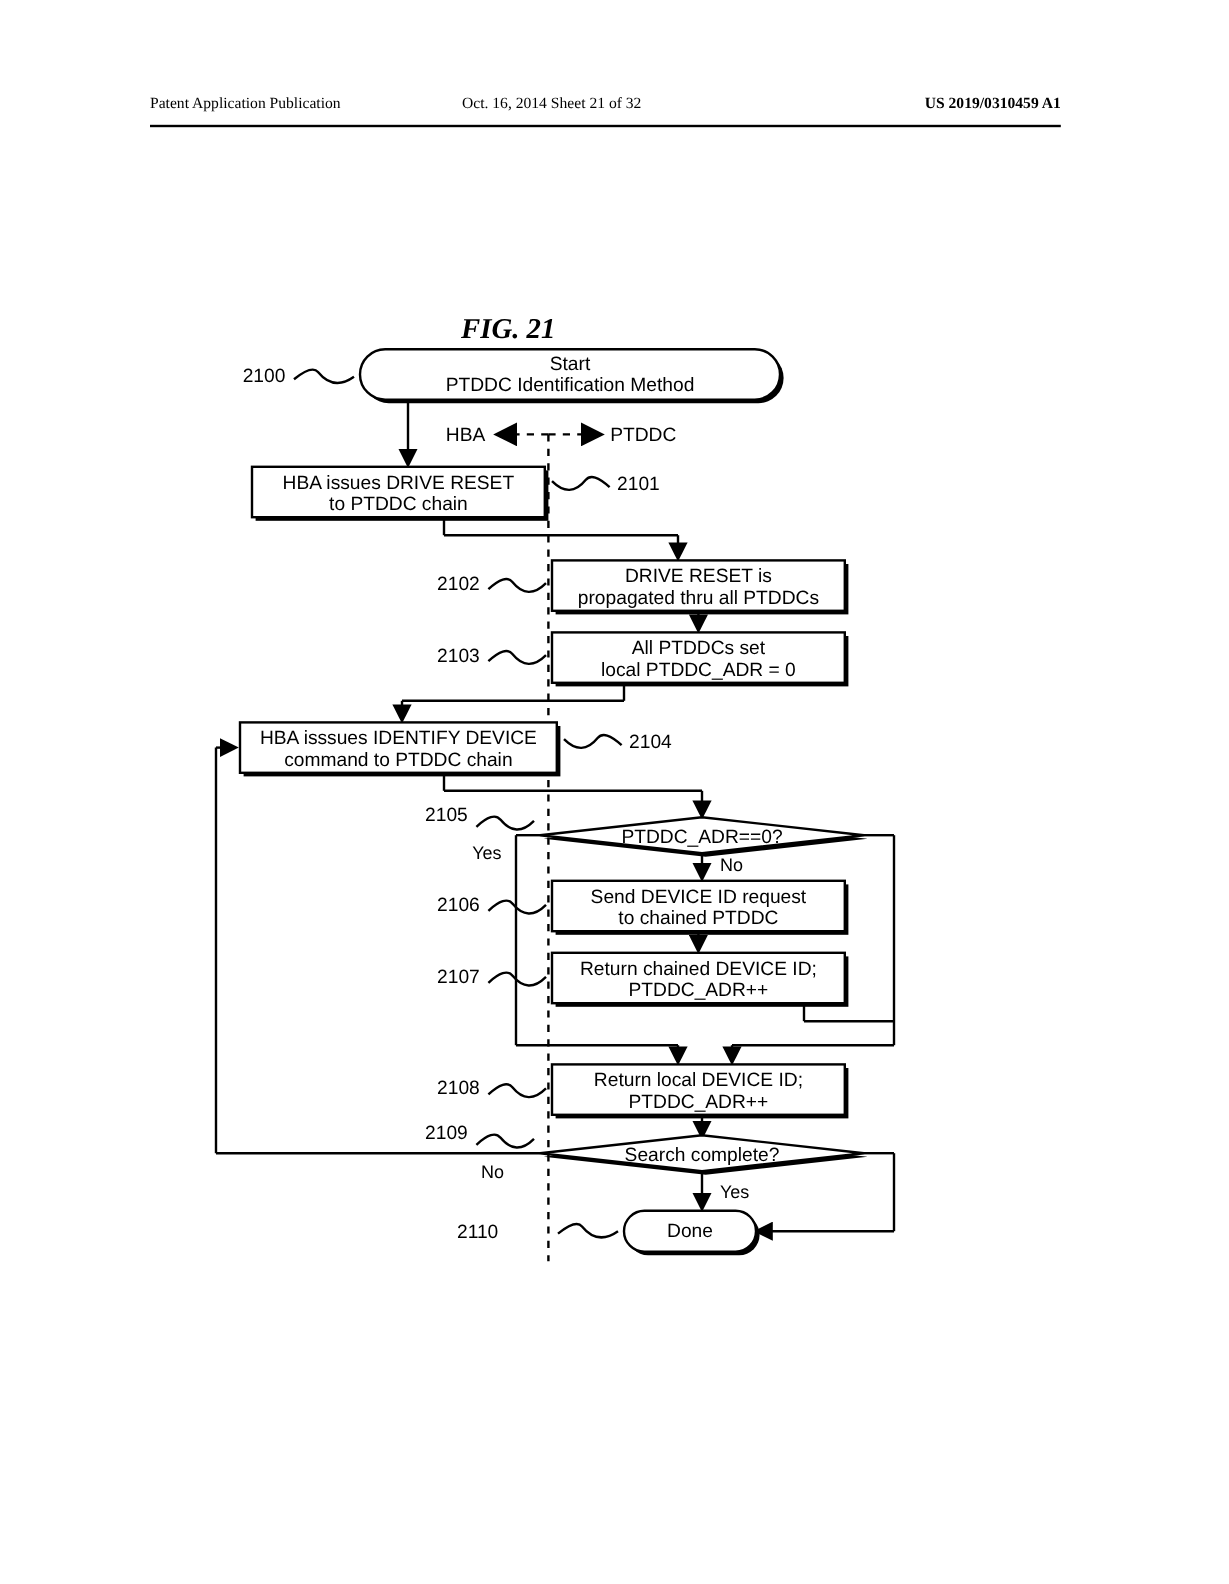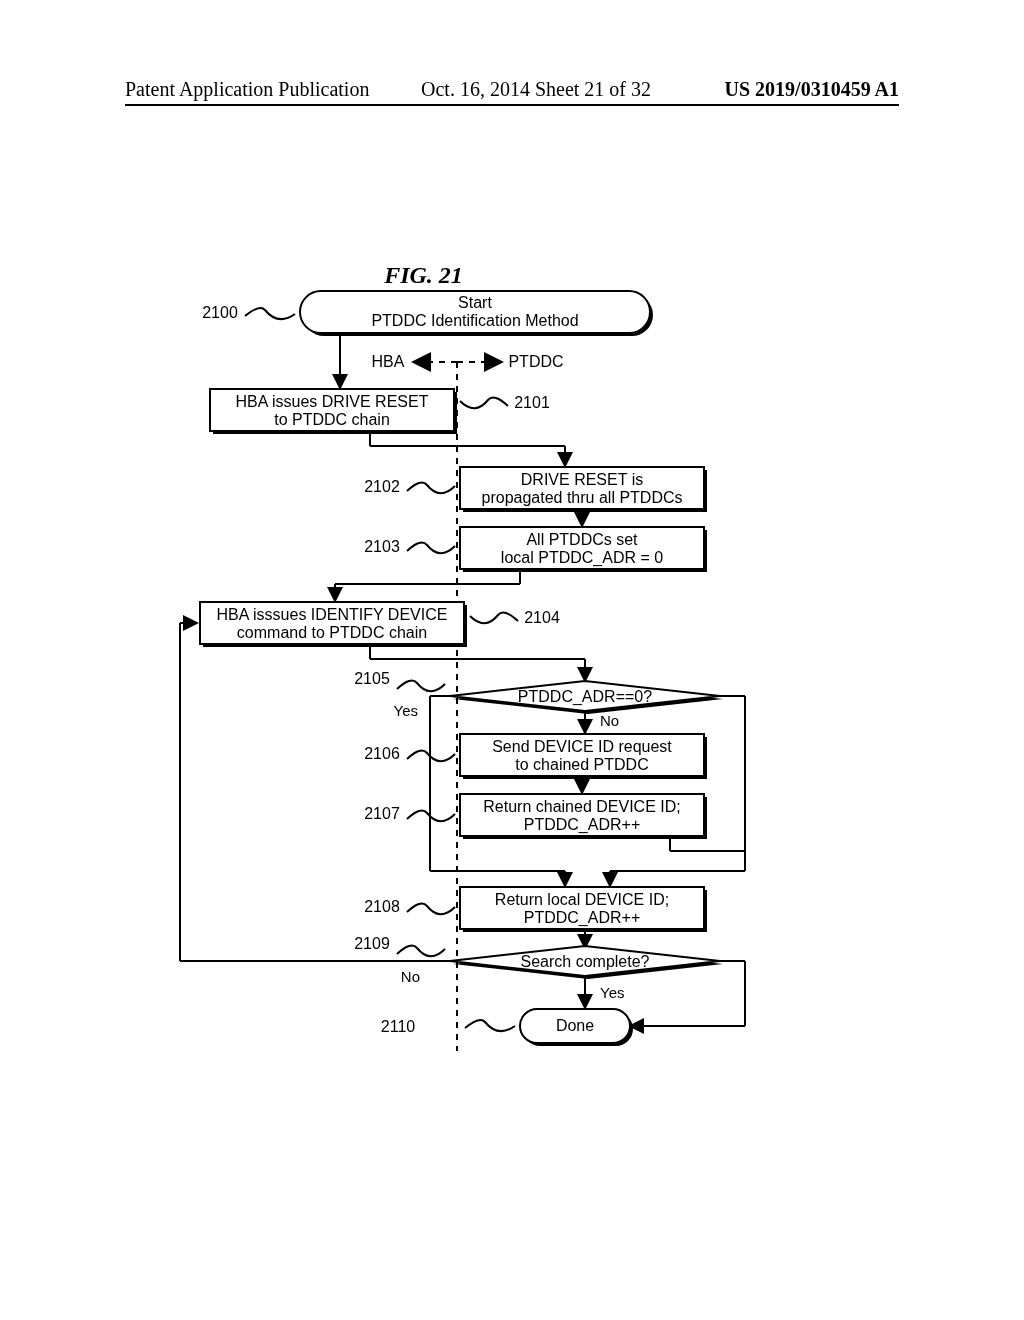--- a/index.html
+++ b/index.html
@@ -8,27 +8,27 @@
     font-family: "Times New Roman", Times, serif;
     background: #fff;
     width: 1024px;
     height: 1320px;
     position: relative;
   }
   .page-header {
     position: absolute;
     top: 82px;
     left: 125px;
-    right: 125px;
+    right: 140px;
     height: 22px;
     border-bottom: 2px solid #000;
-    font-size: 20px;
+    font-size: 13px;
   }
   .page-header .left  { position: absolute; left: 0;  top: -4px; }
-  .page-header .mid   { position: absolute; left: 260px; top: -4px; margin-left: 36px; }
+  .page-header .mid   { position: absolute; left: 260px; top: -4px; }
   .page-header .right { position: absolute; right: 0; top: -4px; font-weight: bold; }
   .fig-title {
     position: absolute;
     top: 262px;
     left: 0;
     width: 847px;
     text-align: center;
     font-style: italic;
     font-weight: bold;
     font-size: 24px;

